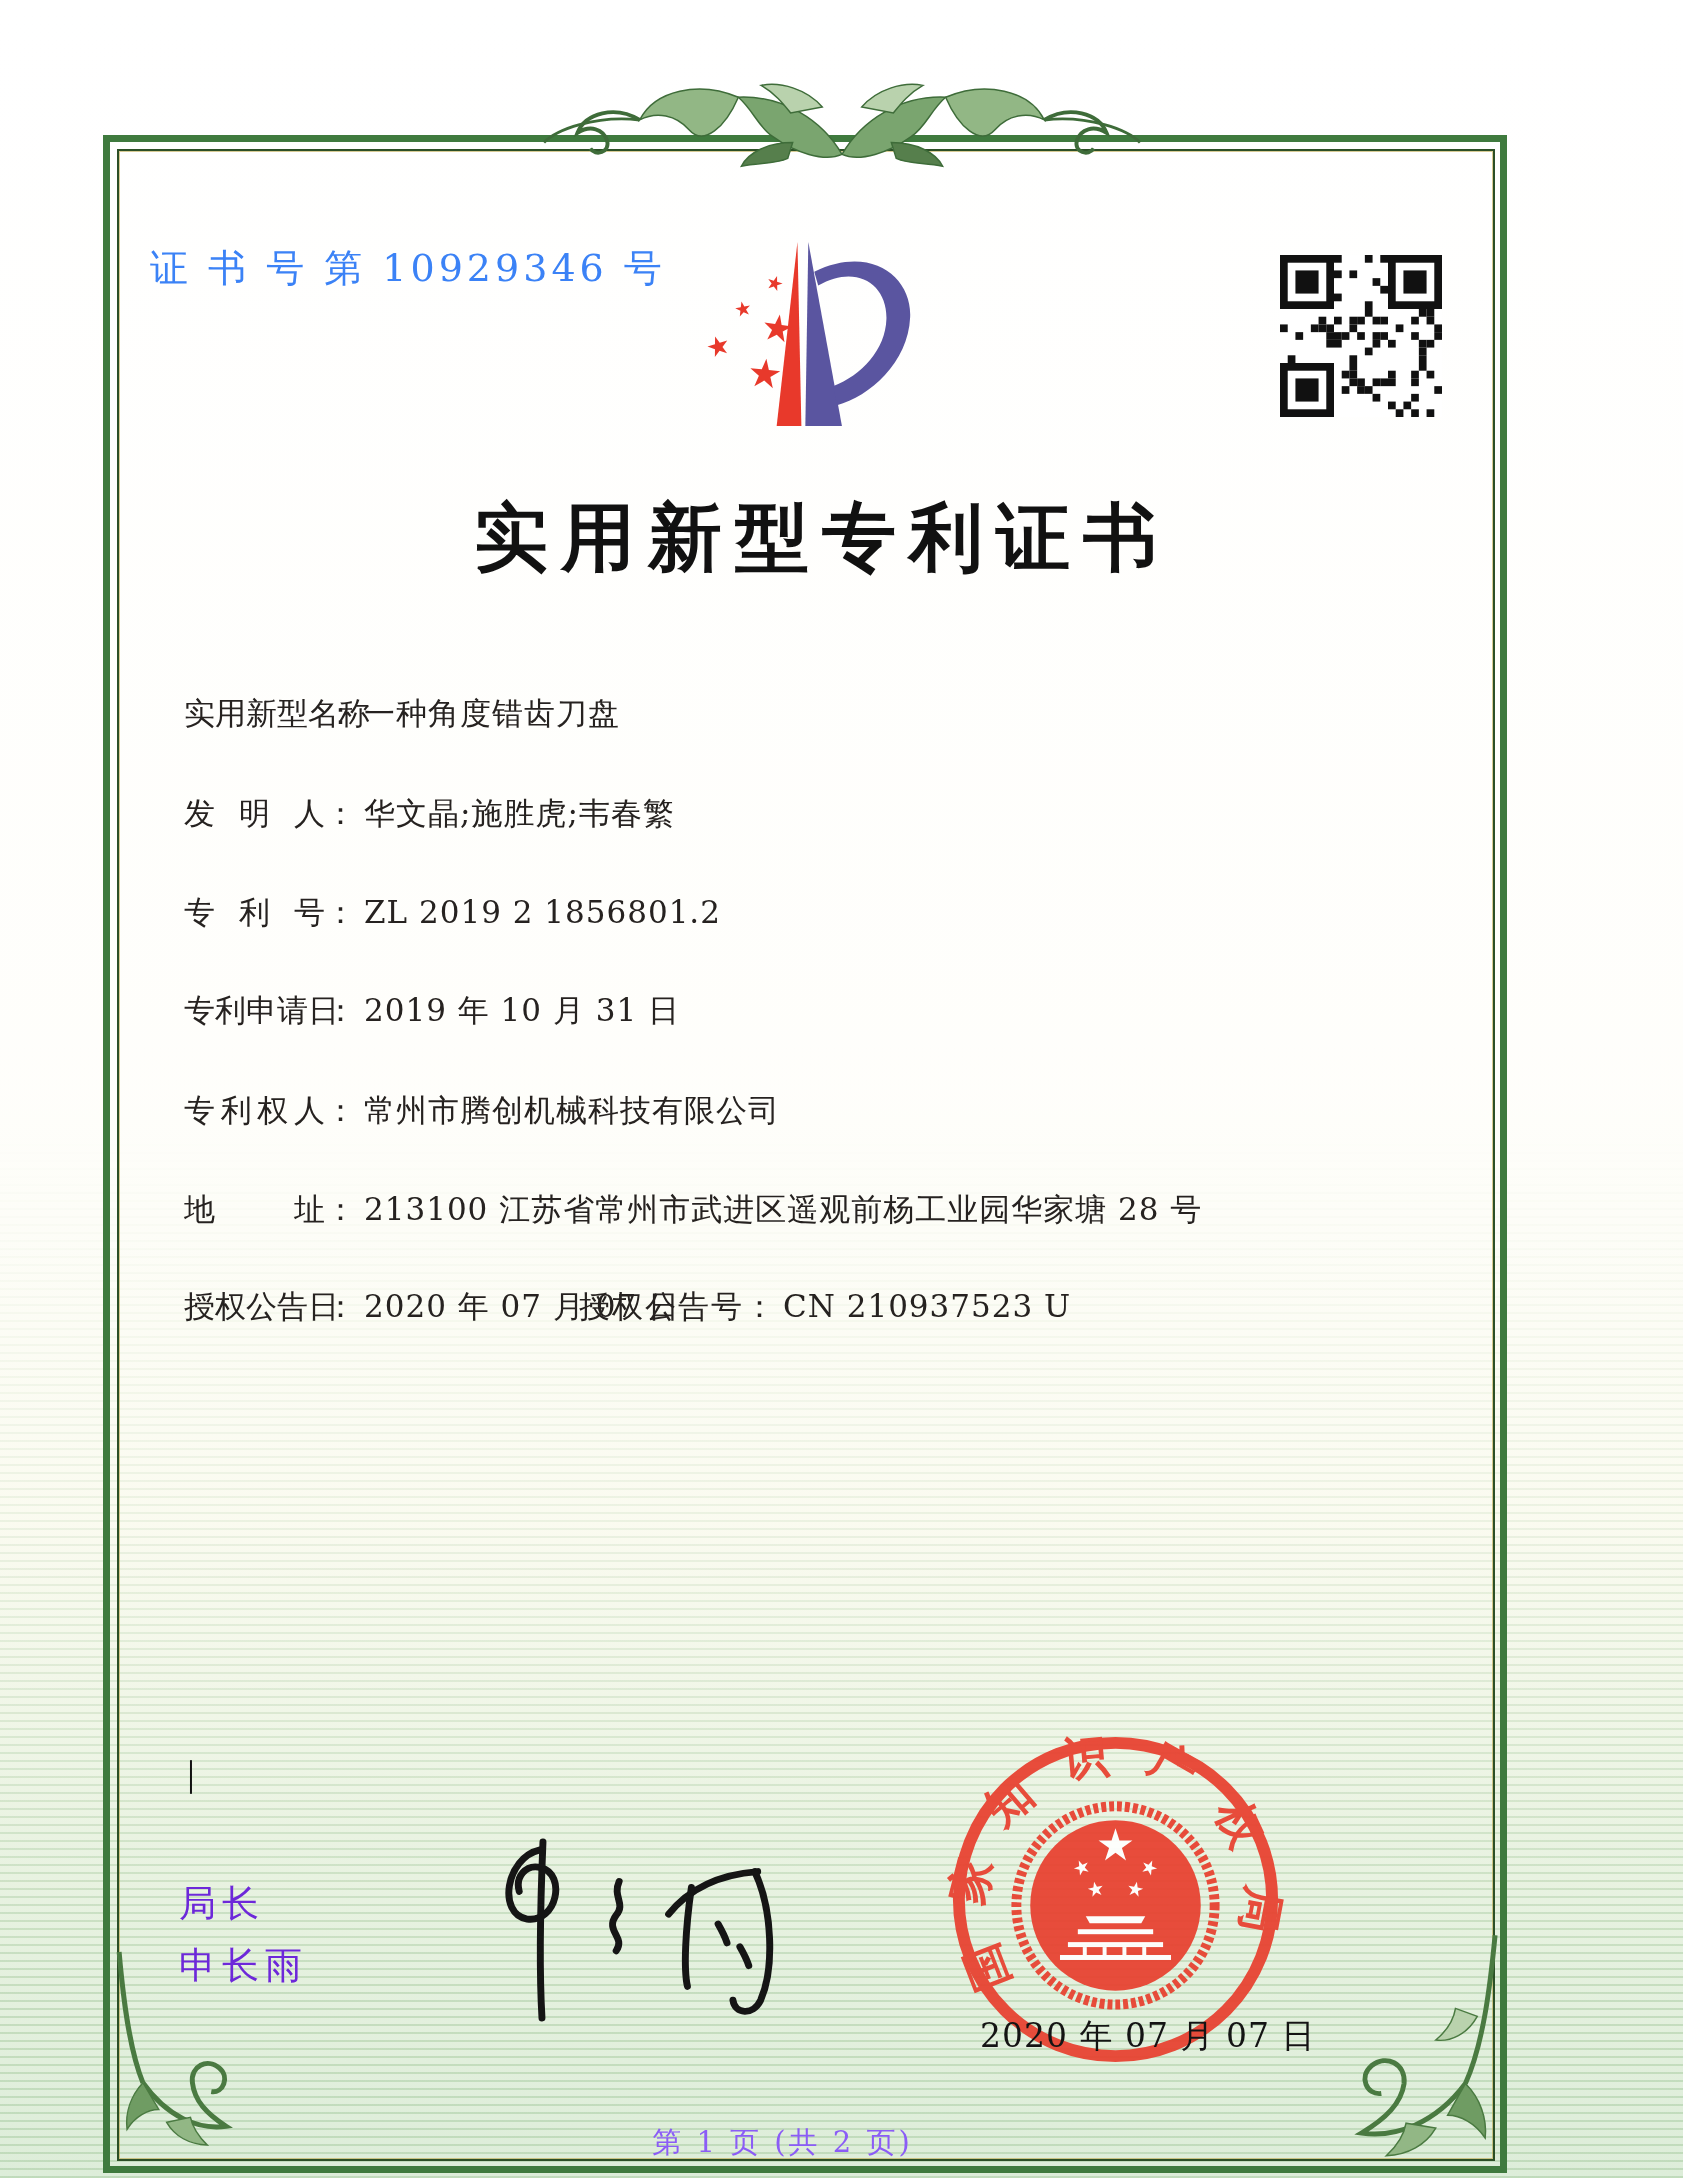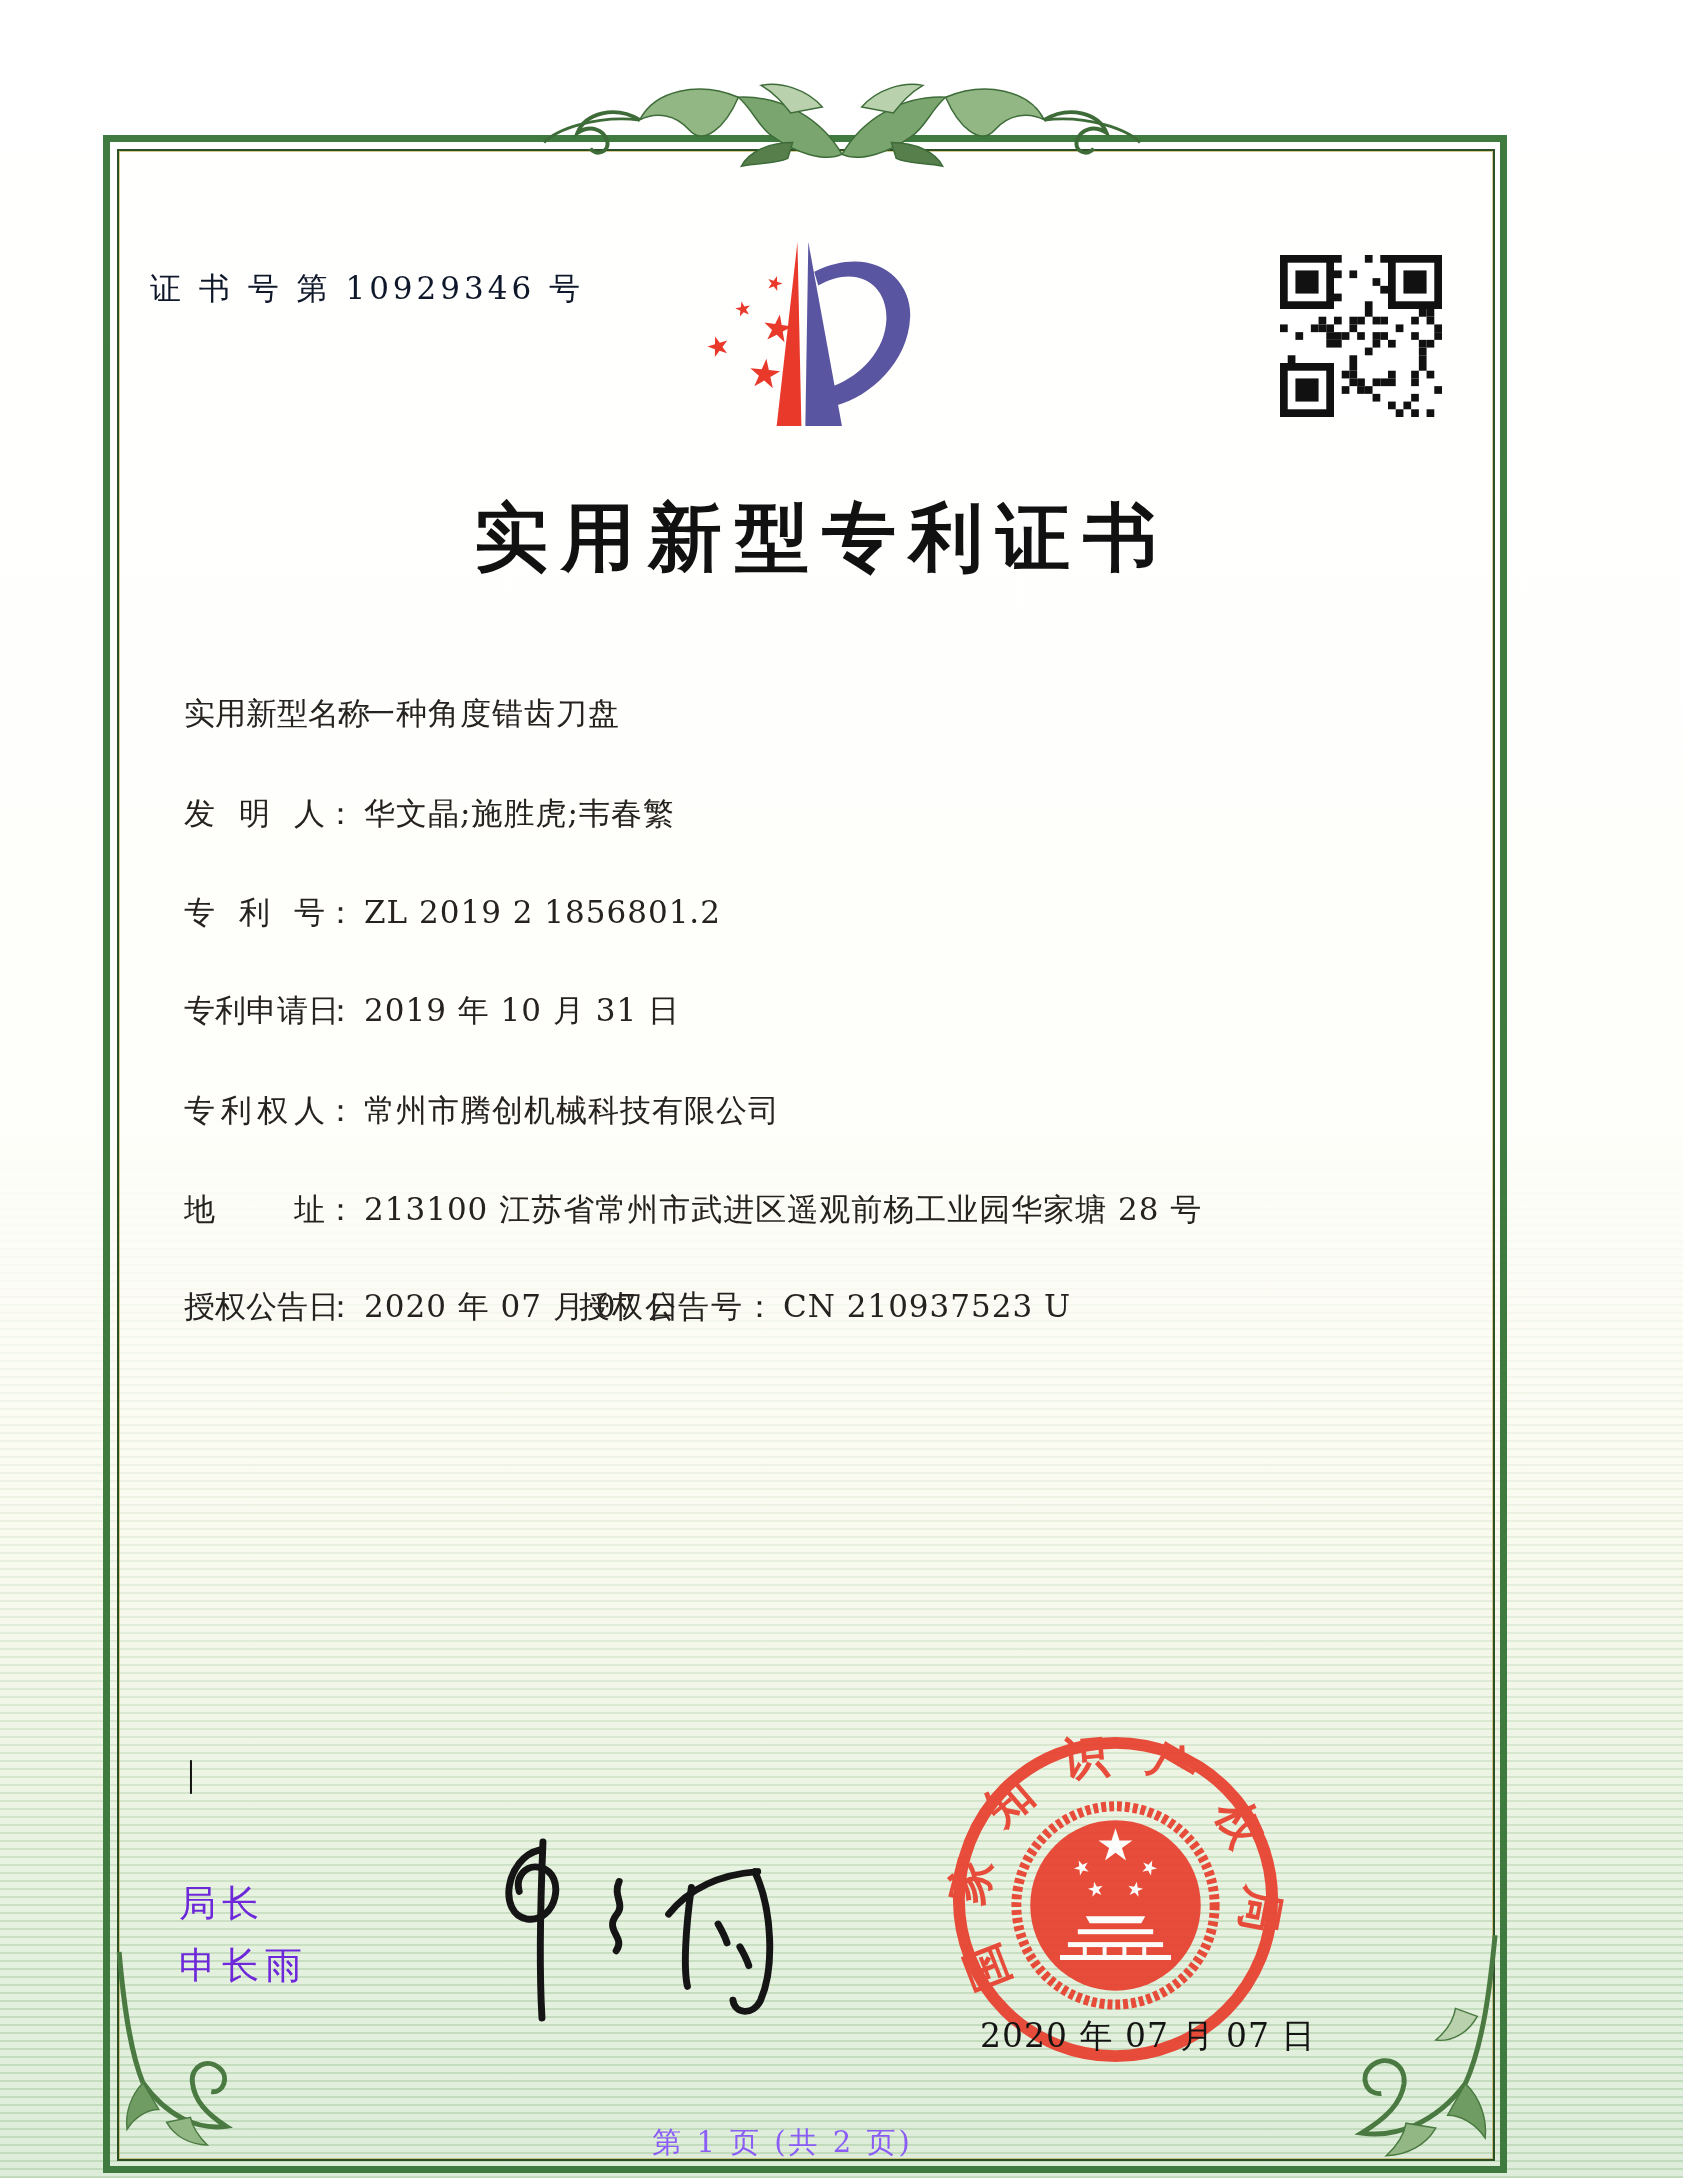--- a/index.html
+++ b/index.html
@@ -30,22 +30,22 @@
       rgba(0,0,0,0.25) 64%,rgba(0,0,0,0.6) 78%,#000 92%);
   }
   
   .frame-outer{position:absolute;left:103px;top:135px;width:1390px;height:2024px;
     border:7px solid #3f7a3e;z-index:2;}
   .frame-inner{position:absolute;left:117px;top:149px;width:1374px;height:2008px;
     border:2px solid #2c4f26;box-shadow:inset 0 0 0 1px rgba(184,161,60,0.55);z-index:2;}
   svg{display:block}
   .orn{position:absolute;z-index:2;}
   
-  .cert-no{position:absolute;left:150px;top:268px;z-index:3;
-    font-size:31px;letter-spacing:4px;color:#0f172a;}
+  .cert-no{position:absolute;left:150px;top:243px;z-index:3;
+    font-size:38px;letter-spacing:4px;color:#3b82f6;}
   .logo{position:absolute;left:661px;top:226px;z-index:3;}
   .qr{position:absolute;left:1280px;top:255px;z-index:3;}
   .doc-title{position:absolute;left:103px;top:489px;width:1390px;z-index:3;
     text-align:center;font-size:74px;font-weight:bold;letter-spacing:13px;color:#111;margin-left:24px;}
   .frow{position:absolute;left:184px;z-index:3;font-size:31px;color:#262220;white-space:nowrap;}
   .flabel{display:inline-block;width:141px;text-align:justify;text-align-last:justify;vertical-align:bottom;}
   .fcolon{display:inline-block;margin-right:8px;}
   .fval{letter-spacing:1px;}
   .r1{top:693px}.r2{top:793px}.r3{top:892px}.r4{top:990px}.r5{top:1090px}.r6{top:1189px}.r7{top:1286px}
   .grant2{position:absolute;left:579px;top:1286px;z-index:3;font-size:31px;white-space:nowrap;color:#262220;text-align:center;}

